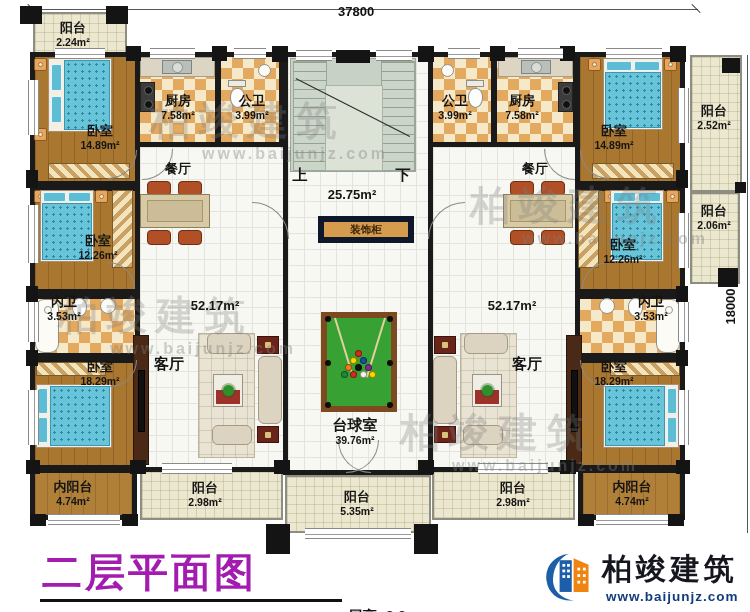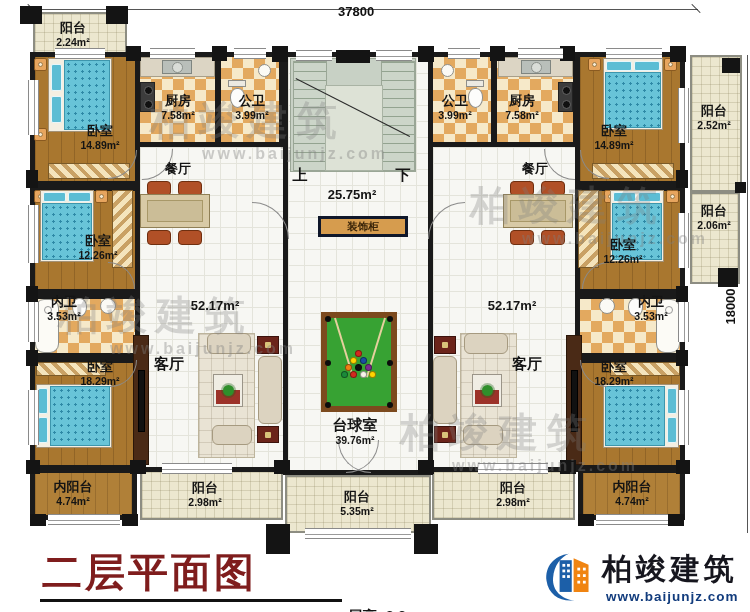--- a/index.html
+++ b/index.html
@@ -54,41 +54,41 @@
   .toilet{background:#fdfdfb;border:1px solid #8f8f8a;border-radius:45% 45% 50% 50%;}
   .tank{background:#eceae2;border:1px solid #8f8f8a;}
   .wsink{background:#fbfaf5;border:1px solid #8f8f8a;border-radius:50%;}
   .tub{background:#fcfbf6;border:1.5px solid #8f8f8a;border-radius:9px;}
   .tub:after{content:"";position:absolute;left:50%;top:6px;width:6px;height:6px;margin-left:-3px;border-radius:50%;border:1px solid #999;}
   
   .stair{background:#c8d1c5;border:1px solid #9aa696;}
   .flight{position:absolute;background:repeating-linear-gradient(180deg,#93a390 0 1.5px,transparent 1.5px 9px);background-color:#ccd5c9;border:1px solid #9aa696;}
   .landing{position:absolute;background:#dde2d6;border:1px solid #a9b3a4;}
   .cutline{position:absolute;width:128px;border-top:1.6px solid #2a2a2a;transform:rotate(27deg);transform-origin:left top;z-index:12;}
-  .cab{background:#d69c4e;border:3px solid #0f172a;color:#3a2408;font:bold 10.5px/14px "Liberation Sans",sans-serif;text-align:center;z-index:12;position:absolute;}
+  .cab{background:#d69c4e;border:6px solid #0f172a;color:#3a2408;font:bold 10.5px/14px "Liberation Sans",sans-serif;text-align:center;z-index:12;position:absolute;}
   
   .pool{background:#37a233;border:6px solid #7c4a1e;}
   .pocket{position:absolute;width:6px;height:6px;border-radius:50%;background:#0c0c0c;}
   .cue{position:absolute;width:2px;background:#e5d09e;transform-origin:top center;z-index:11;}
   .ball{position:absolute;width:5px;height:5px;border-radius:50%;border:.5px solid rgba(0,0,0,.4);}
   
   .lab{position:absolute;transform:translateX(-50%);text-align:center;z-index:40;color:#141414;white-space:nowrap;}
   .nm{display:block;font:bold 13px/1.12 "Liberation Sans","DejaVu Sans",sans-serif;}
   .ar{display:block;font:bold 10.5px/1.15 "Liberation Sans","DejaVu Sans",sans-serif;}
   .big{font:bold 15px/1.1 "Liberation Sans","DejaVu Sans",sans-serif;}
   
   .wm{position:absolute;z-index:30;color:rgba(125,125,125,.30);pointer-events:none;text-align:left;}
   .wm .t1{font:800 40px/1 "Liberation Sans",sans-serif;letter-spacing:9px;}
   .wm .t2{font:800 16px/1 "Liberation Sans",sans-serif;letter-spacing:3px;margin-top:6px;color:rgba(125,125,125,.38);}
   
   .dimline{position:absolute;background:#555;z-index:6;}
   .dimtext{position:absolute;font:bold 13px/1 "Liberation Sans",sans-serif;color:#111;z-index:6;}
   .tick{position:absolute;width:12px;border-top:1.6px solid #333;transform:rotate(45deg);z-index:6;}
   
-  .title{position:absolute;font:bold 40px/1 "Liberation Sans","DejaVu Sans",sans-serif;color:#7f1d1d;letter-spacing:3px;z-index:50;text-align:center;}
+  .title{position:absolute;font:bold 40px/1 "Liberation Sans","DejaVu Sans",sans-serif;color:#a21caf;letter-spacing:3px;z-index:50;text-align:center;}
   .scale{position:absolute;font:400 37px/1 "Liberation Sans","DejaVu Sans",sans-serif;color:#111;z-index:50;}
   .uline{position:absolute;background:#111;z-index:50;}
   .info{position:absolute;font:bold 14.5px/1.2 "Liberation Sans","DejaVu Sans",sans-serif;color:#111;z-index:50;}
   .brand{position:absolute;font:800 30px/1 "Liberation Sans","DejaVu Sans",sans-serif;color:#16161e;letter-spacing:4px;z-index:50;}
   .brandurl{position:absolute;font:bold 13.5px/1 "Liberation Sans","DejaVu Sans",sans-serif;color:#123c7d;letter-spacing:1px;z-index:50;}
 </style>
 </head>
 <body>
 
 <div id="canvas">

